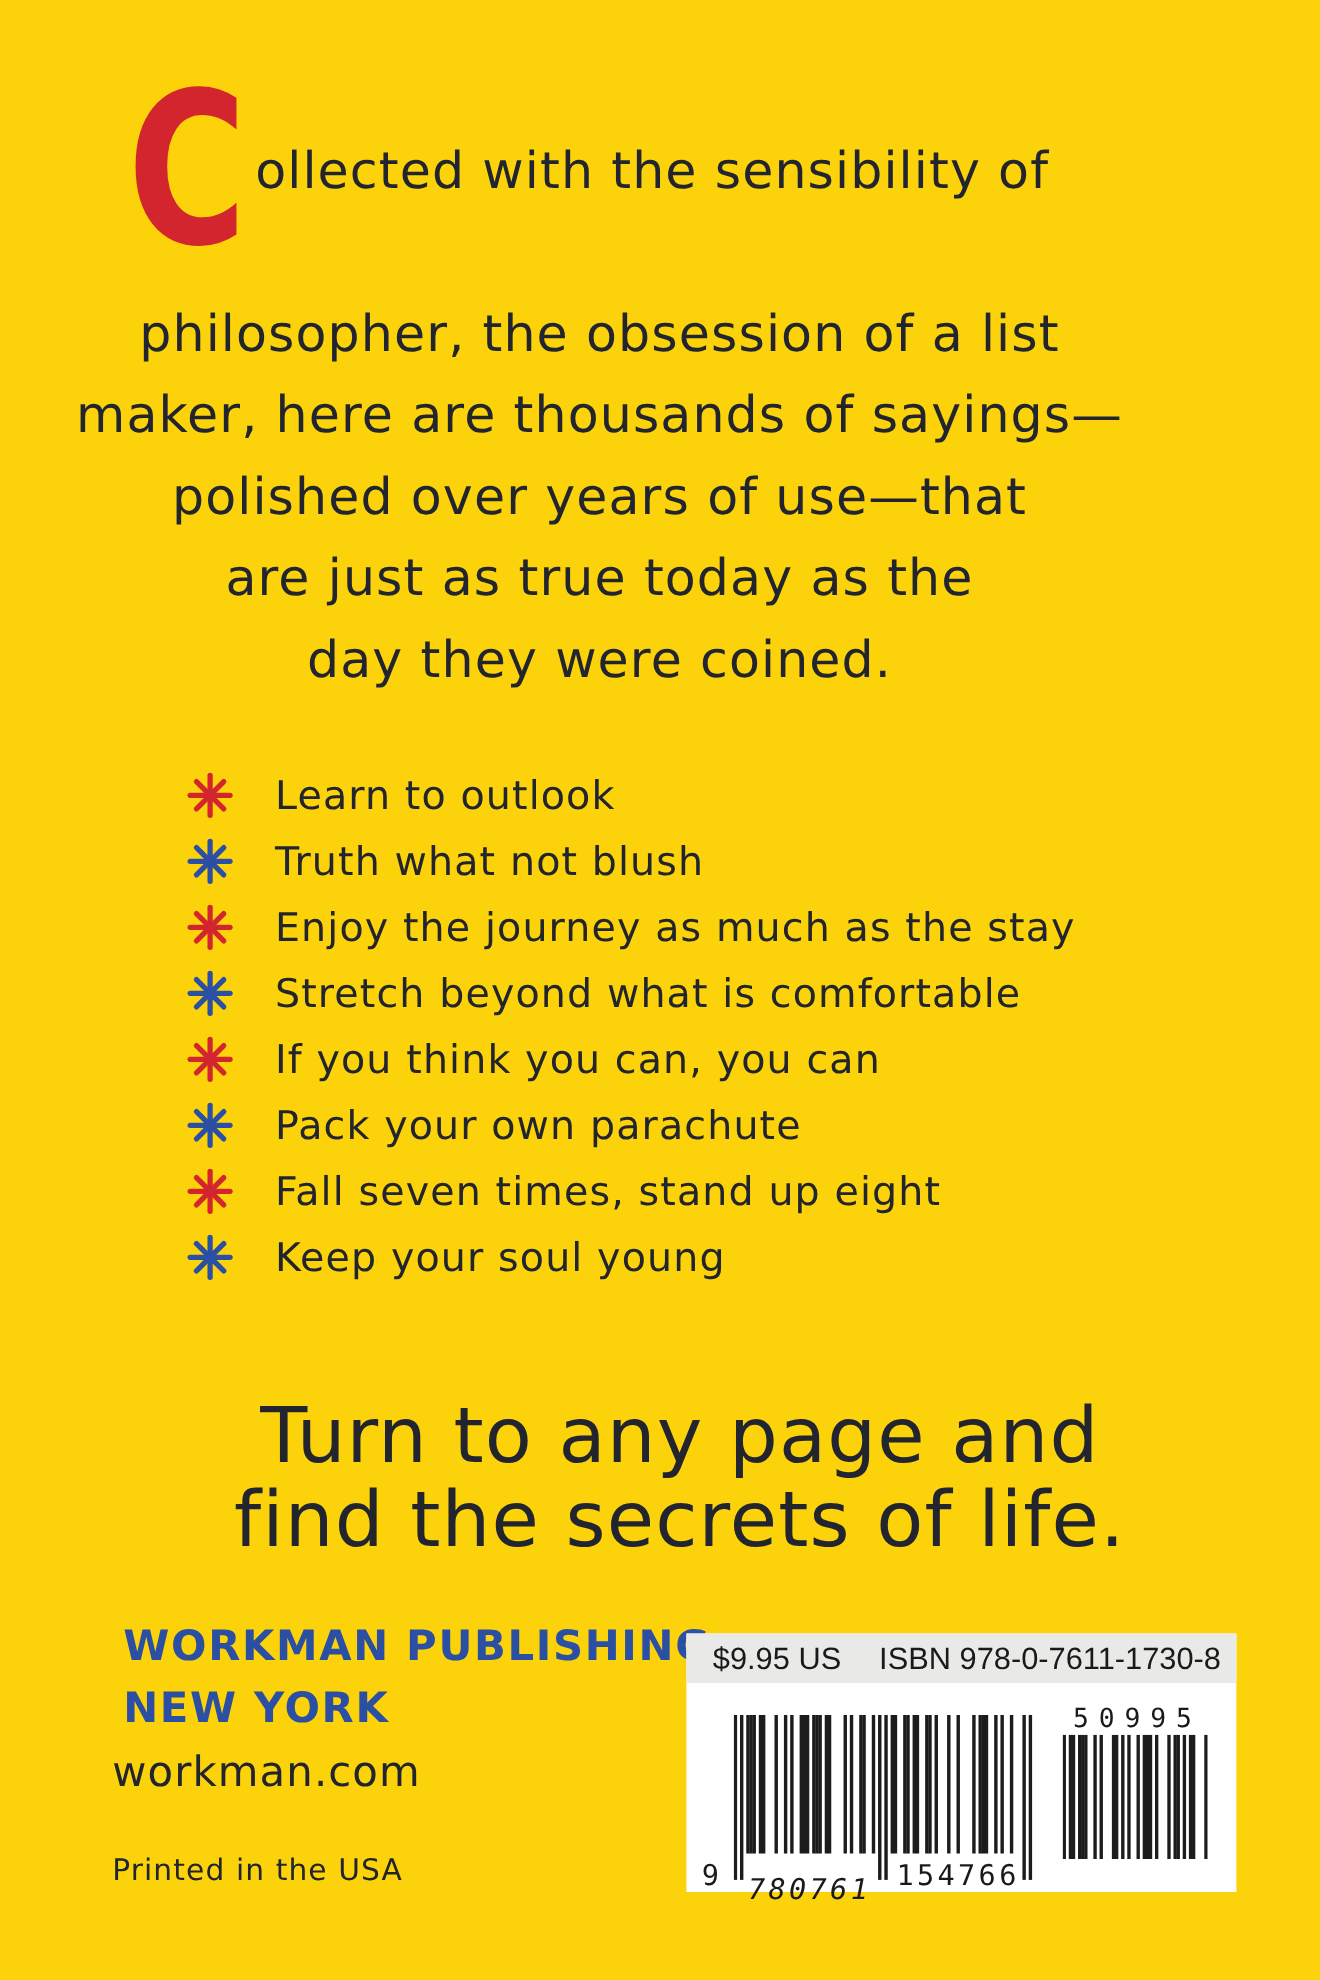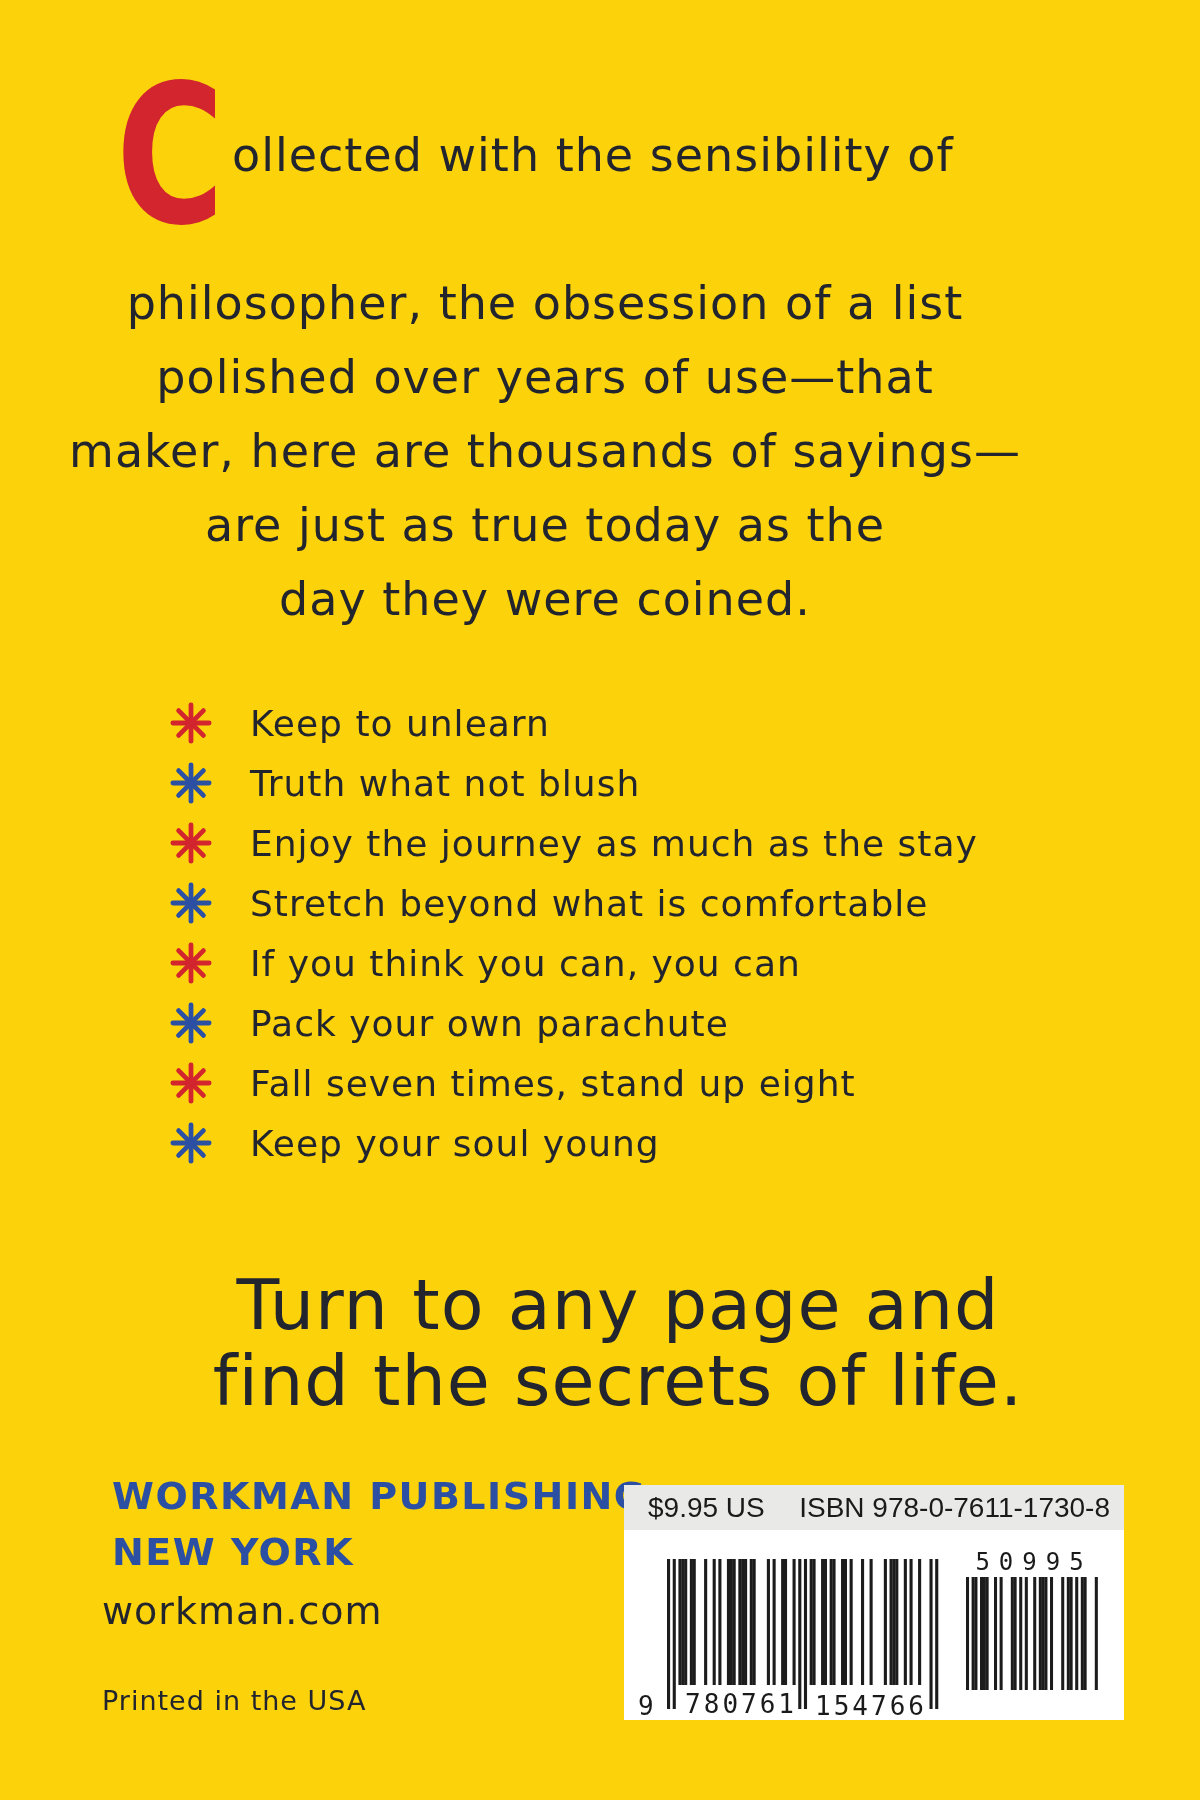--- a/index.html
+++ b/index.html
@@ -59,50 +59,50 @@
     white-space:nowrap;
   }
   .barcode-main{position:absolute;left:43px;top:74px;}
   .barcode-supp{position:absolute;left:342px;top:92px;}
   .bc-digit{
     position:absolute;
     font-family:"DejaVu Sans Mono",monospace;font-size:26px;color:#1a1a1a;
     letter-spacing:3px;white-space:nowrap;
   }
   .bc-first{left:14px;top:206px;}
-  .bc-left{left:51px;top:204px;width:122px;text-align:right;}
+  .bc-left{left:51px;top:218px;width:122px;text-align:center;font-style:italic;}
   .bc-right{left:186px;top:206px;width:122px;text-align:center;}
   .bc-supp-digits{left:340px;top:63px;width:140px;text-align:center;letter-spacing:9px;font-size:24px;}
 </style>
 </head>
 <body>
 
 <div class="page">
 
   <div class="dropcap">C</div>
   <div class="q-line-abs" style="top:118px">ollected with the sensibility of</div>
   <div class="quote-rest">
     <div class="q-line">philosopher, the obsession of a list</div>
+    <div class="q-line">maker, here are thousands of sayings—</div>
     <div class="q-line">polished over years of use—that</div>
-    <div class="q-line">maker, here are thousands of sayings—</div>
     <div class="q-line">are just as true today as the</div>
     <div class="q-line">day they were coined.</div>
   </div>
 
   <div class="sayings">
     <div class="saying">
       <svg class="star" viewBox="0 0 44 44" style="color: rgb(210, 37, 46);">
           <g stroke="currentColor" stroke-width="5" stroke-linecap="round" fill="none">
             <line x1="22" y1="3" x2="22" y2="41"></line>
             <line x1="3" y1="22" x2="41" y2="22"></line>
             <line x1="9" y1="9" x2="35" y2="35"></line>
             <line x1="9" y1="35" x2="35" y2="9"></line>
           </g>
         </svg>
-      <span class="saying-text">Keep to unlearn</span>
+      <span class="saying-text">Learn to outlook</span>
     </div>
     <div class="saying">
       <svg class="star" viewBox="0 0 44 44" style="color: rgb(43, 79, 163);">
           <g stroke="currentColor" stroke-width="5" stroke-linecap="round" fill="none">
             <line x1="22" y1="3" x2="22" y2="41"></line>
             <line x1="3" y1="22" x2="41" y2="22"></line>
             <line x1="9" y1="9" x2="35" y2="35"></line>
             <line x1="9" y1="35" x2="35" y2="9"></line>
           </g>
         </svg>

